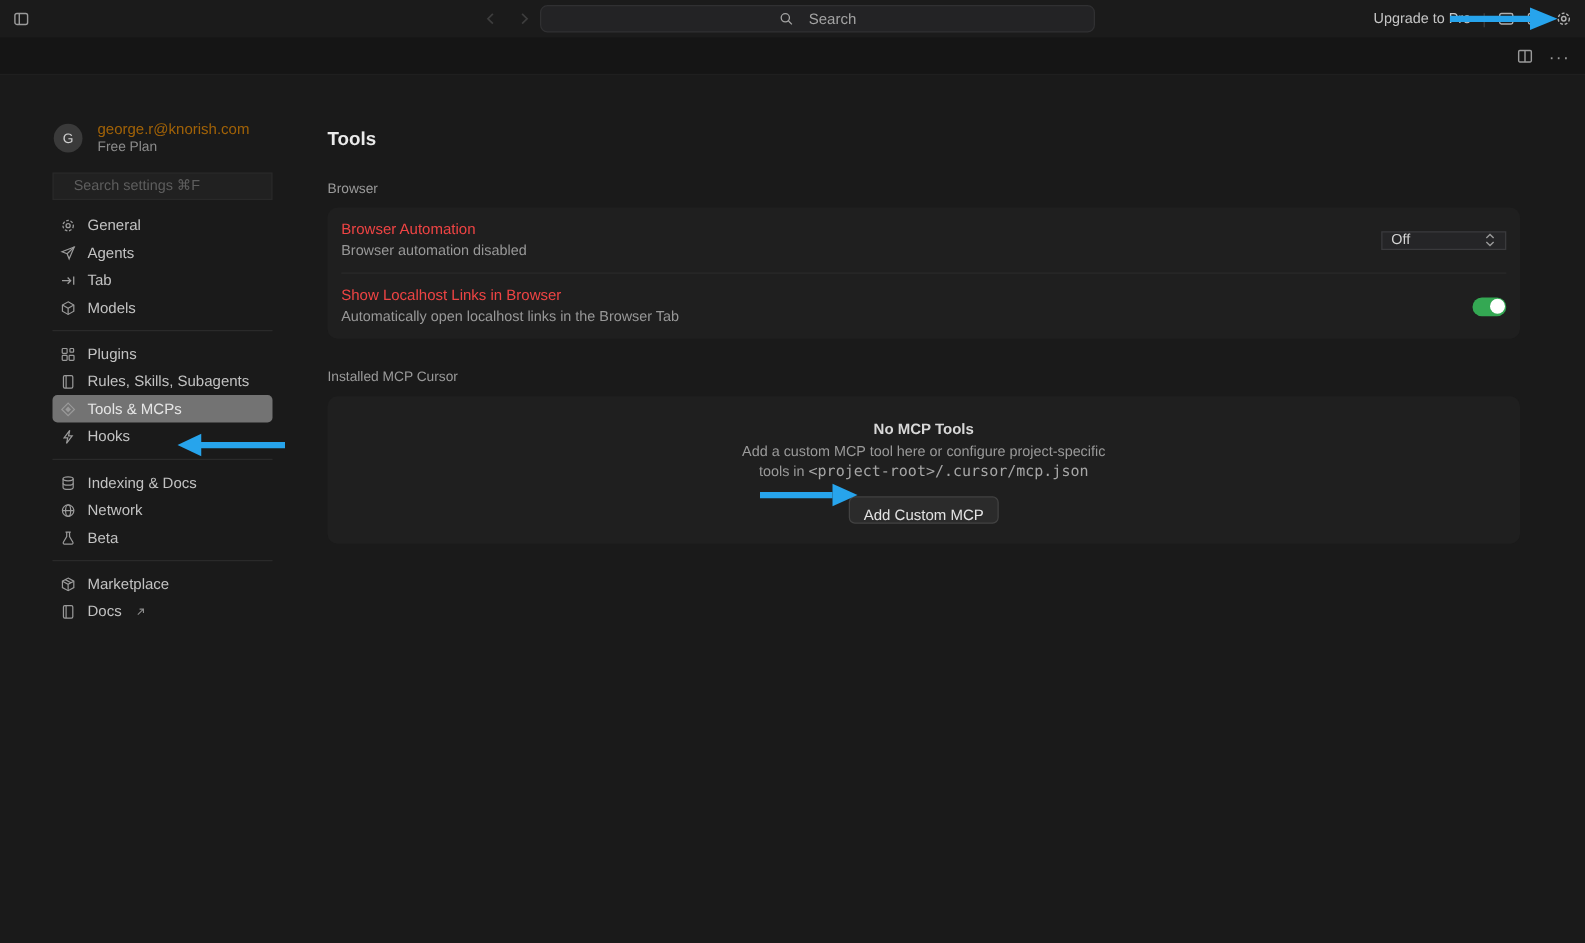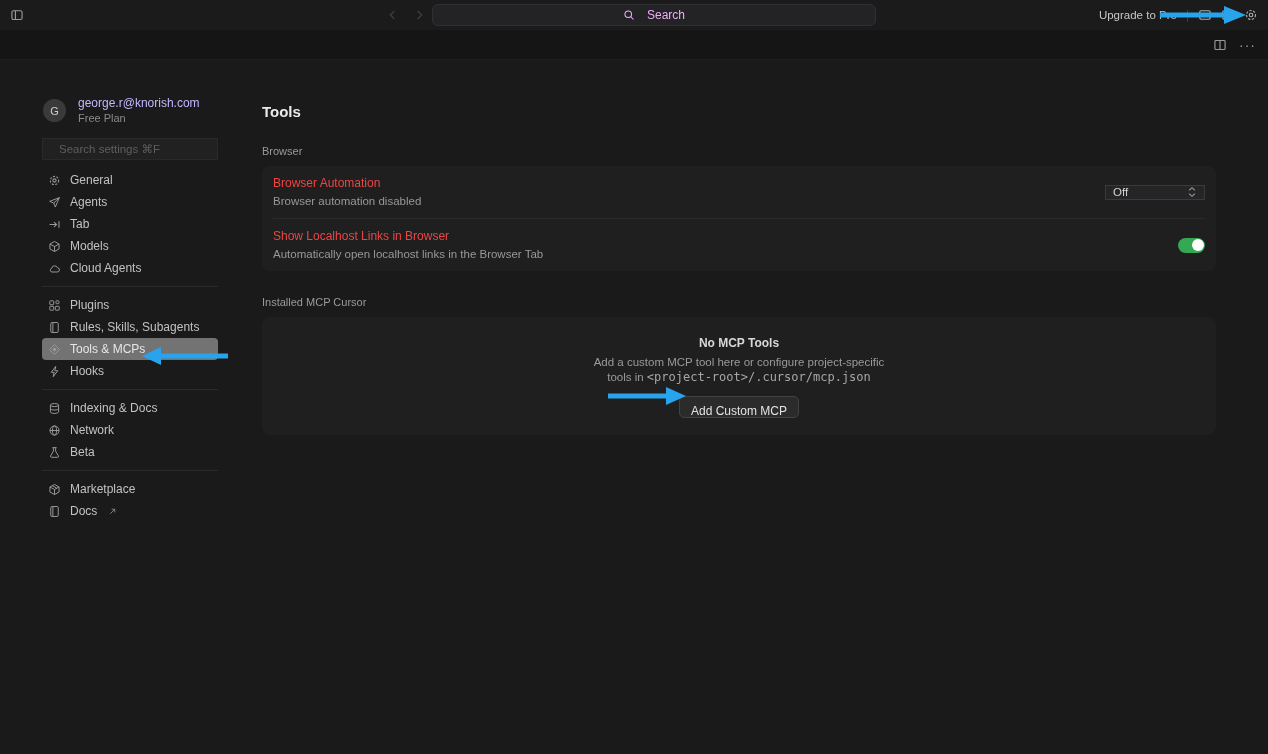--- a/index.html
+++ b/index.html
@@ -6,21 +6,21 @@
   html,body { width:1268px; height:754px; background:#1a1a1a; overflow:hidden;
     font-family:"Liberation Sans", sans-serif; -webkit-font-smoothing:antialiased; }
   .page { position:absolute; inset:0; width:1268px; height:754px; background:#1a1a1a; }
 
   
   .titlebar { position:absolute; left:0; top:0; width:1268px; height:30px; background:#1b1b1b; }
   .tb-toggle { position:absolute; left:10px; top:8px; width:14px; height:14px; color:#9b9b9b; }
   .nav-chев { position:absolute; top:8px; width:14px; height:14px; color:#3d3d3d; }
   .tb-search { position:absolute; left:432px; top:4px; width:444px; height:22px; background:#232325;
     border:1px solid #303032; border-radius:6px; display:flex; align-items:center; justify-content:center;
-    gap:12px; color:#f0abfc; font-size:12px; cursor:text; }
+    gap:12px; color:#a3a3a3; font-size:12px; cursor:text; }
   .tb-search svg { width:12px; height:12px; }
   .tb-right { position:absolute; right:10px; top:0; height:30px; display:flex; align-items:center; gap:9px; }
   .upgrade { color:#c6c6c6; font-size:11.5px; cursor:pointer; }
   .tb-div { color:#3f3f3f; font-size:12px; }
   .tb-ic { width:14px; height:14px; color:#b0b0b0; cursor:pointer; }
 
   
   .tabbar { position:absolute; left:0; top:30px; width:1268px; height:30px; background:#151515;
     border-bottom:1px solid #1f1f1f; }
   .tab { position:absolute; left:0; top:0; width:140px; height:30px; background:#1a1a1a;
@@ -30,21 +30,21 @@
   .tab .close { width:12px; height:12px; color:#9a9a9a; cursor:pointer; }
   .tab-actions { position:absolute; right:12px; top:0; height:30px; display:flex; align-items:center; gap:12px; color:#9a9a9a; }
   .tab-actions svg { width:14px; height:14px; cursor:pointer; }
   .tab-actions .more { font-size:14px; letter-spacing:1px; cursor:pointer; line-height:10px; }
 
   
   .sidebar { position:absolute; left:42px; top:96px; width:176px; }
   .account { display:flex; align-items:center; gap:12px; padding-left:1px; }
   .avatar { width:23px; height:23px; border-radius:50%; background:#3a3a3a; color:#cfcfcf;
     font-size:11px; display:flex; align-items:center; justify-content:center; }
-  .acc-email { color:#c4b5fd; font-size:12px; line-height:15px; }
+  .acc-email { color:#a16207; font-size:12px; line-height:15px; }
   .acc-plan { color:#8b8b8b; font-size:11px; line-height:14px; }
   .settings-search { margin-top:13px; width:176px; height:22px; background:#212121; border:1px solid #292929;
     border-radius:0; color:#bdbdbd; font-size:11.5px; padding:0 16px; outline:none;
     font-family:"Liberation Sans", sans-serif; }
   .settings-search::placeholder { color:#5e5e5e; }
   .nav-group { margin-top:5px; }
   .nav-item { height:22px; display:flex; align-items:center; gap:9px; padding:0 6px; border-radius:4px;
     color:#c2c2c2; font-size:12px; cursor:pointer; }
   .nav-item svg { width:13px; height:13px; color:#9a9a9a; flex:0 0 auto; }
   .nav-item.selected { background:#737373; color:#e6e6e6; }
@@ -163,26 +163,20 @@
           </svg>
         <span>Tab</span>
       </div>
       <div class="nav-item">
         <svg viewBox="0 0 16 16" fill="none" stroke="currentColor" stroke-width="1.2">
             <path d="M8 1.8 13.6 5v6L8 14.2 2.4 11V5z"></path>
             <path d="M2.4 5 8 8.1 13.6 5M8 8.1v6.1"></path>
           </svg>
         <span>Models</span>
       </div>
-      <div class="nav-item">
-        <svg viewBox="0 0 16 16" fill="none" stroke="currentColor" stroke-width="1.2">
-            <path d="M4.8 12.3h6.4a2.6 2.6 0 0 0 .5-5.2 3.8 3.8 0 0 0-7.3.9 2.2 2.2 0 0 0 .4 4.3z"></path>
-          </svg>
-        <span>Cloud Agents</span>
-      </div>
     </div>
     <hr class="nav-sep">
     <div class="nav-group">
       <div class="nav-item">
         <svg viewBox="0 0 16 16" fill="none" stroke="currentColor" stroke-width="1.2">
             <rect x="2.2" y="2.2" width="4.8" height="4.8" rx="0.8"></rect>
             <rect x="2.2" y="9" width="4.8" height="4.8" rx="0.8"></rect>
             <rect x="9" y="9" width="4.8" height="4.8" rx="0.8"></rect>
             <rect x="9.8" y="2.2" width="3.6" height="3.6" rx="0.7"></rect>
           </svg>

